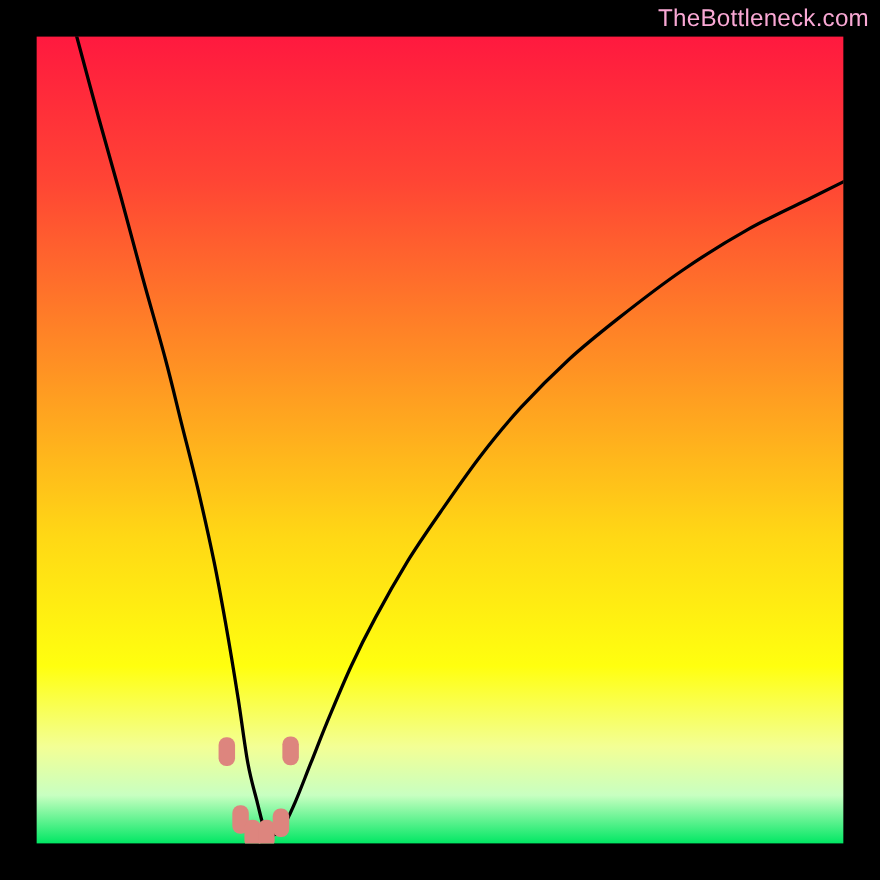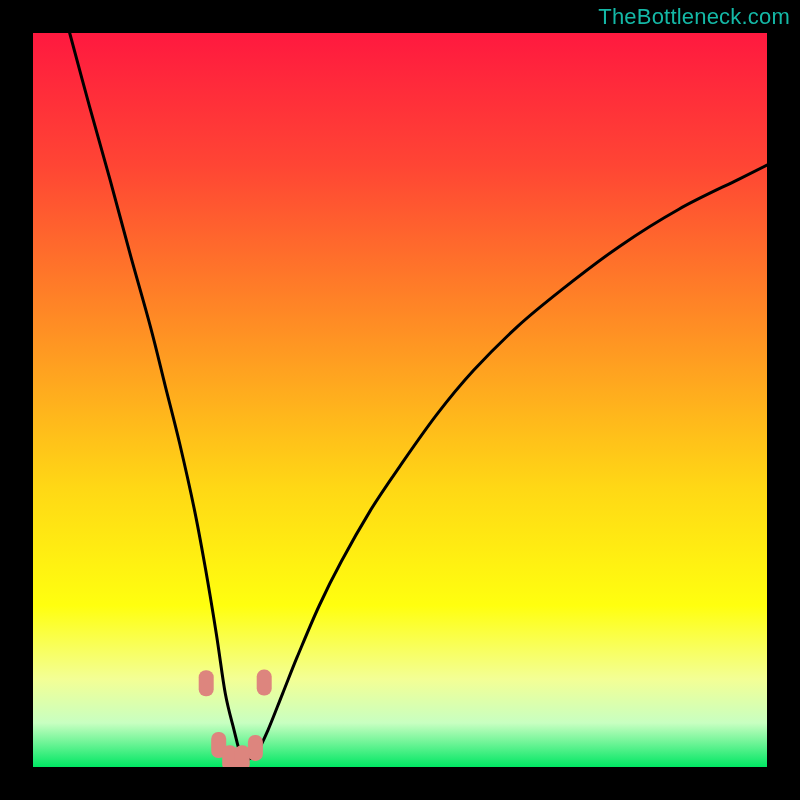--- a/index.html
+++ b/index.html
@@ -35,21 +35,21 @@
     inset: 0;
     width: 734px;
     height: 734px;
   }
   .watermark {
     position: absolute;
     top: 4px;
     right: 10px;
     font-family: Arial, Helvetica, sans-serif;
     font-size: 22px;
-    color: #14b8a6;
+    color: #f9a8d4;
     font-weight: 500;
     letter-spacing: 0.2px;
   }
   .marker {
     fill: #dd857e;
     stroke: none;
   }
 </style>
 </head>
 <body>

